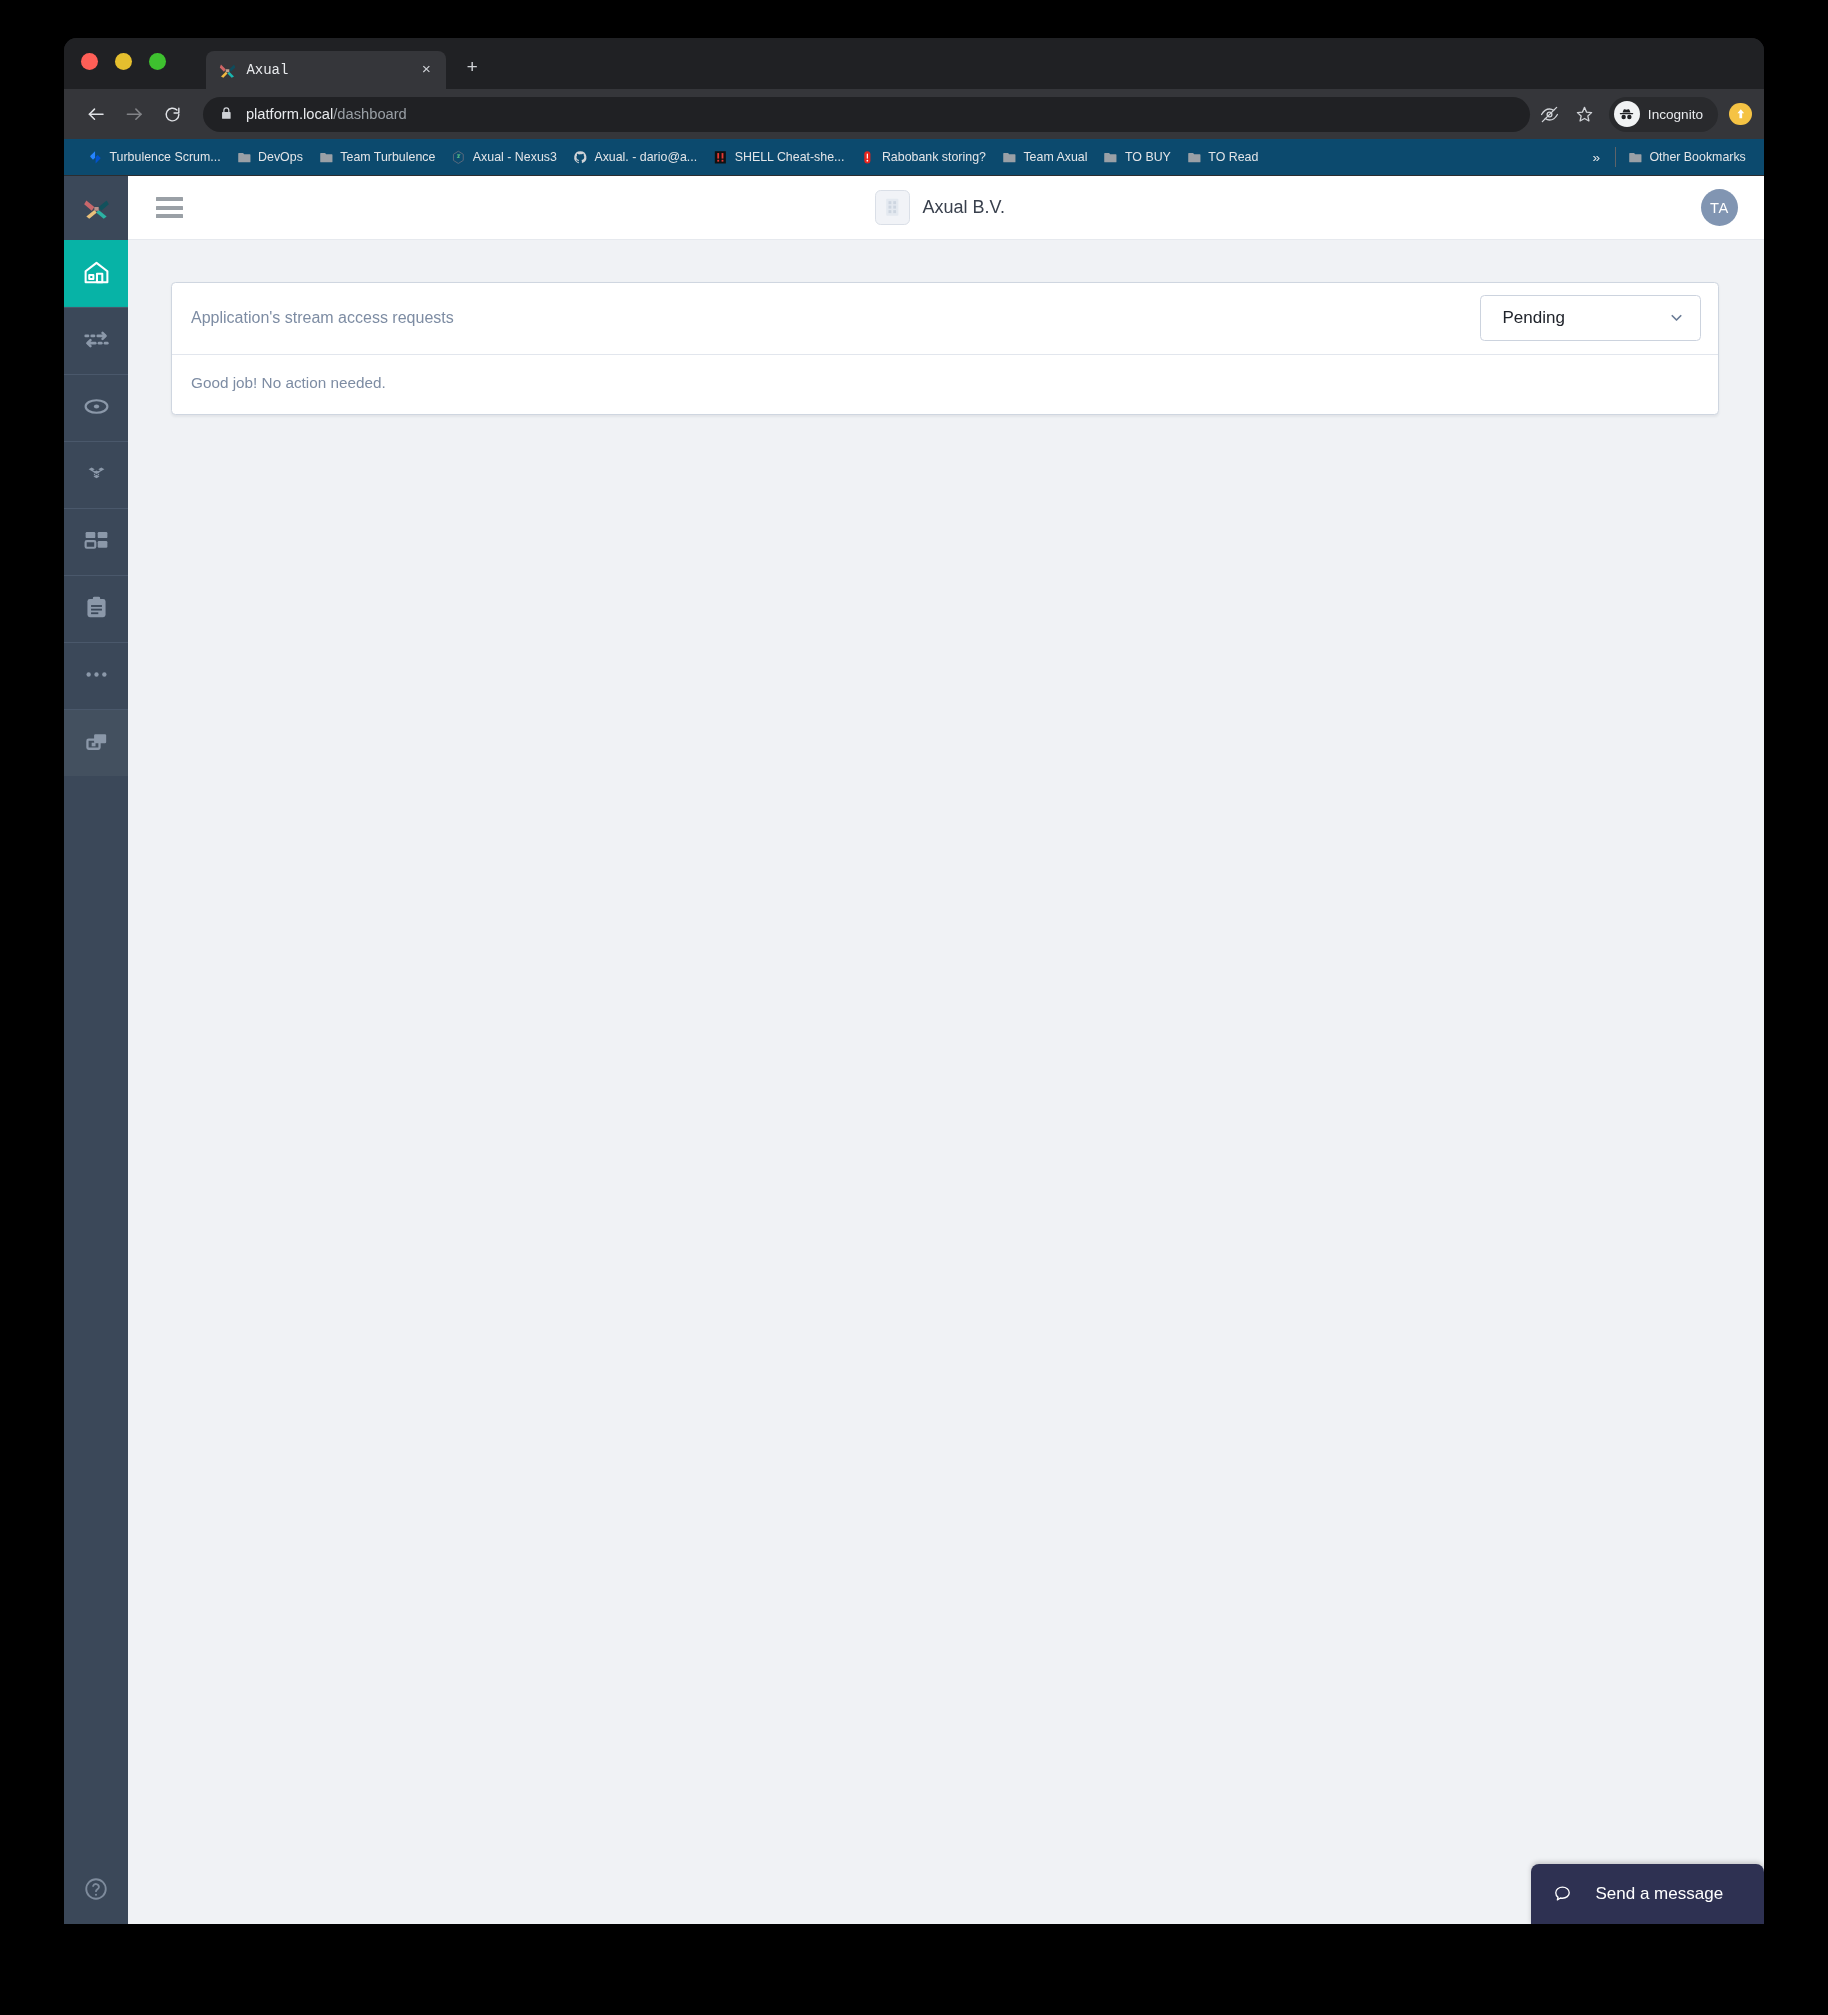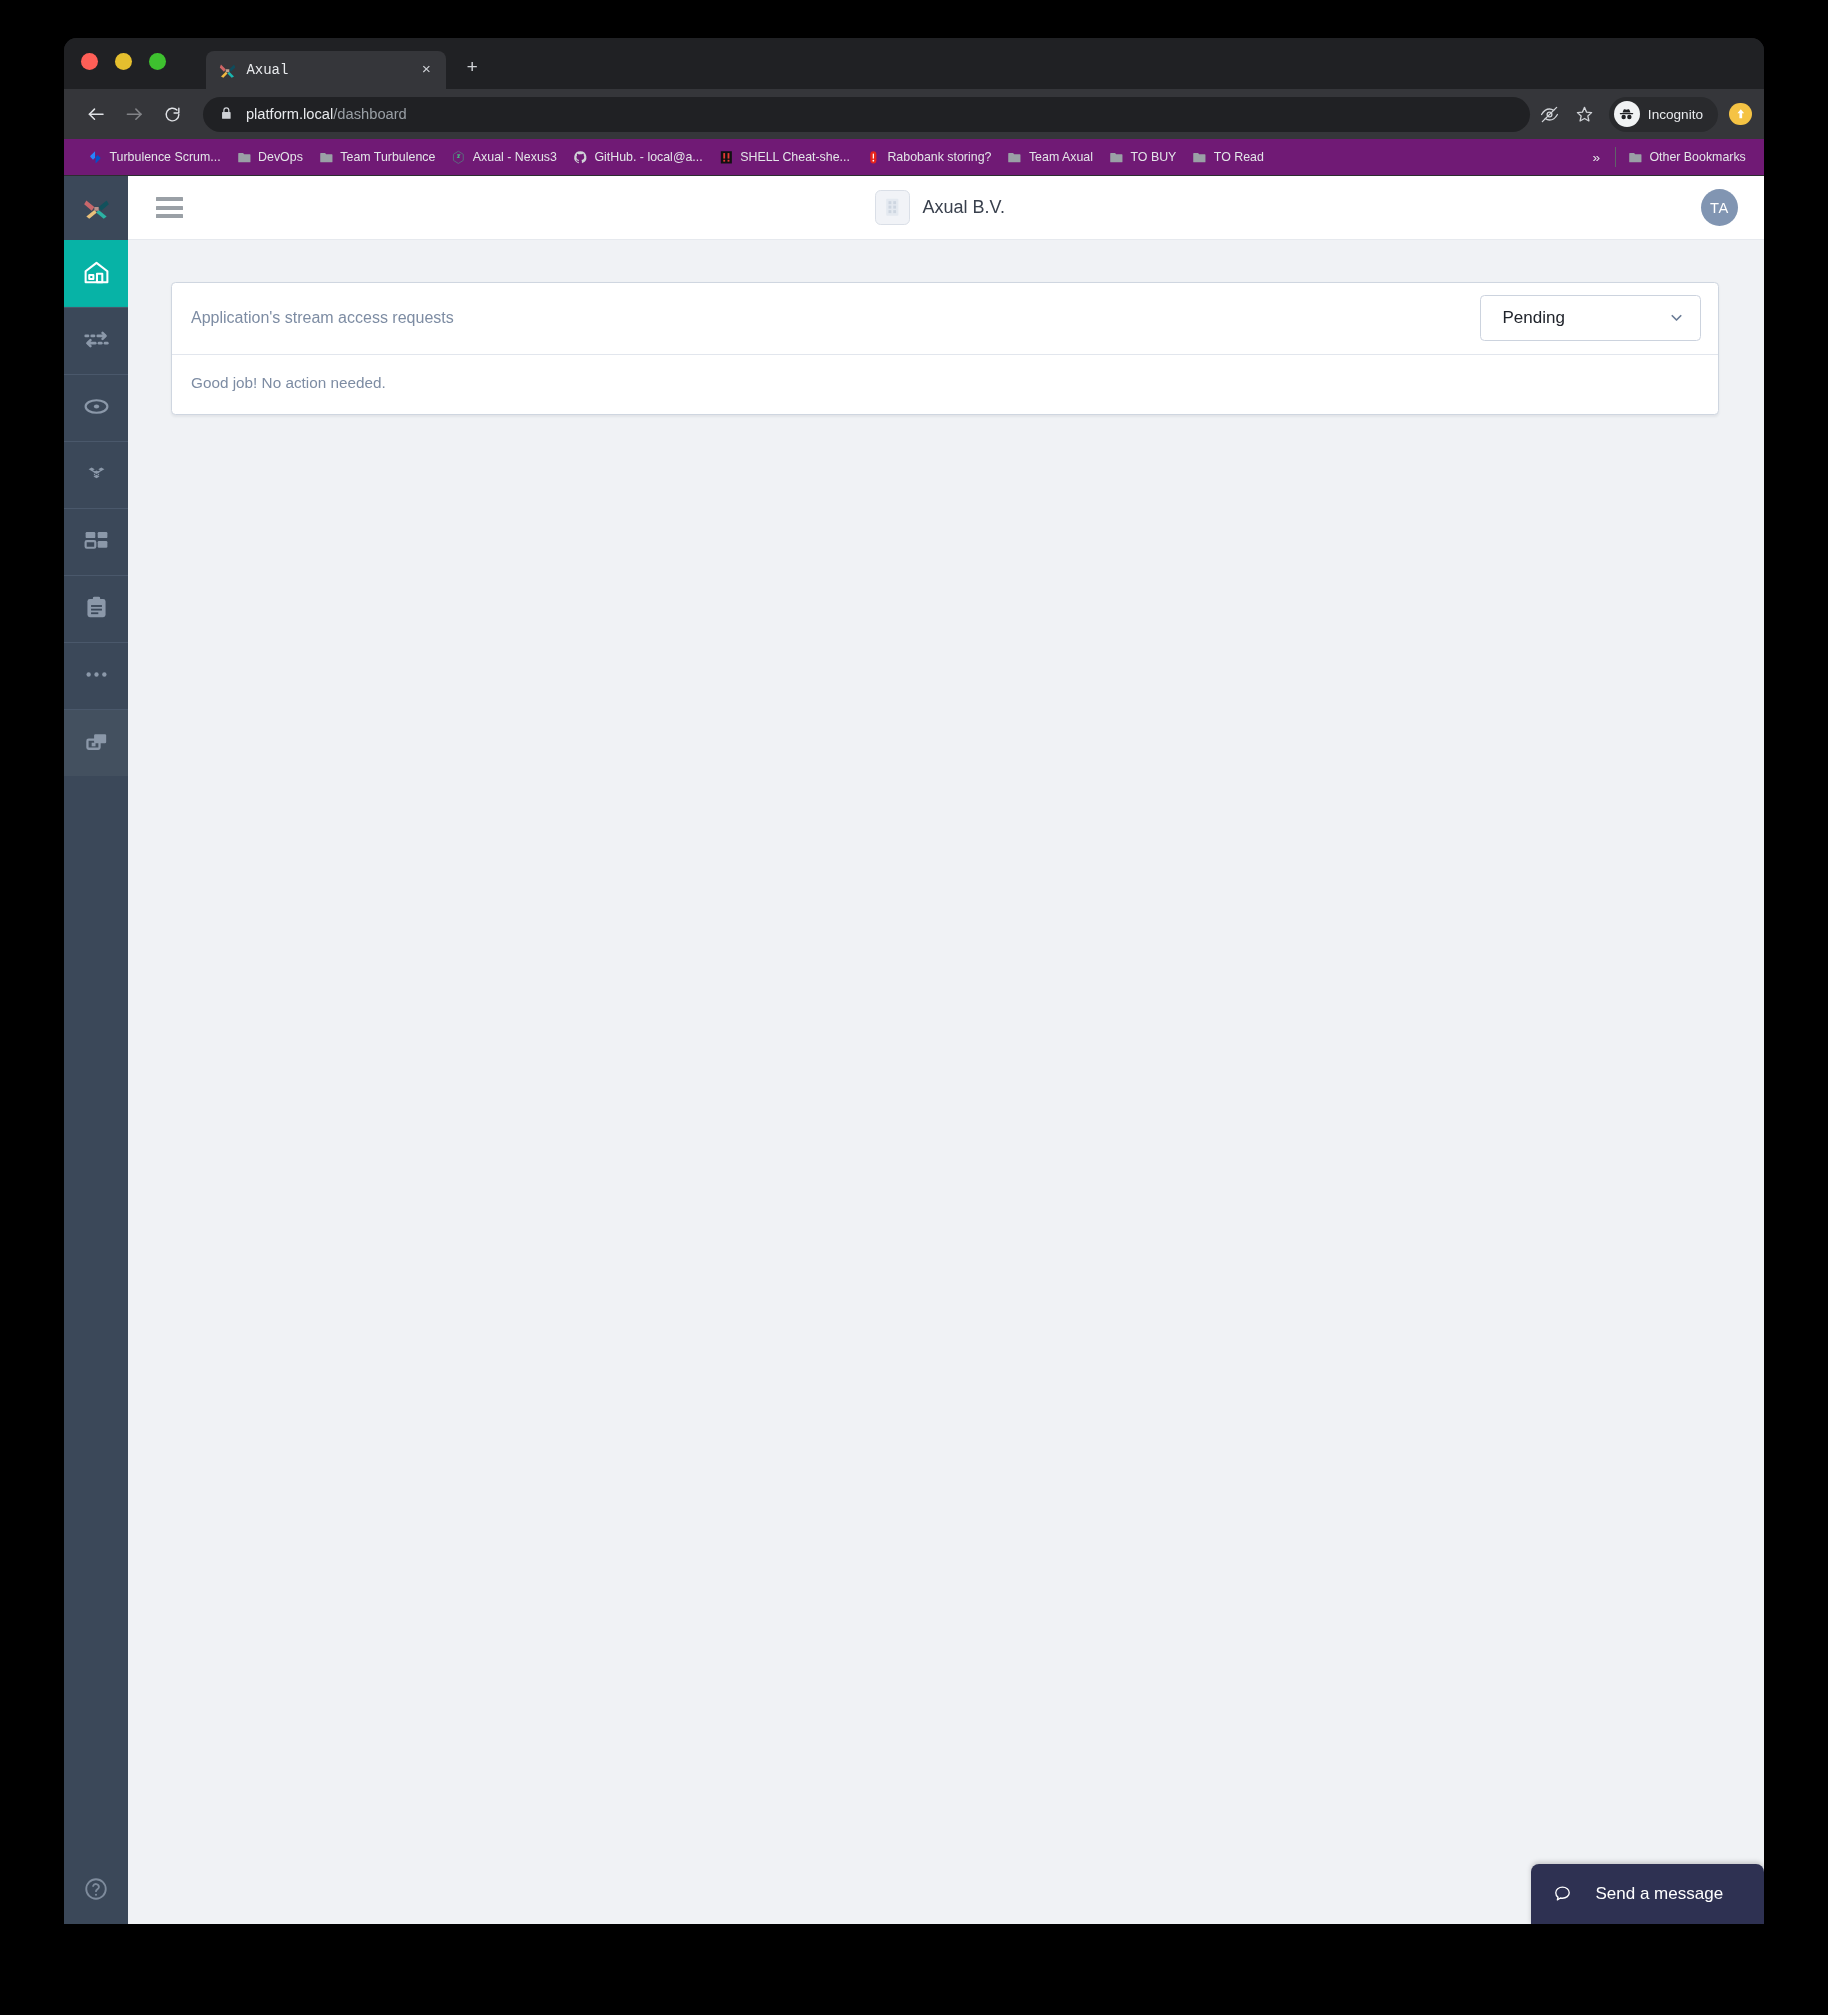--- a/index.html
+++ b/index.html
@@ -133,21 +133,21 @@
     width: 22.6px; height: 22.6px; border-radius: 50%;
     background: #f5c344;
     margin-left: 9px;
     display: flex; align-items: center; justify-content: center;
     flex: none;
   }
 
   
   .bookmarks {
     height: 37px;
-    background: #701a75;
+    background: #0c4a6e;
     display: flex; align-items: center;
     padding: 0 10.2px 0 16px;
     gap: 0;
     position: relative;
     border-bottom: 0.6px solid #2c2d30;
   }
   .bm {
     display: flex; align-items: center;
     gap: 6.8px;
     padding: 0 8px;
@@ -438,21 +438,21 @@
       </span>
       <span class="bm-label">Axual - Nexus3</span>
     </div>
 
     <div class="bm">
       <span class="bm-icon">
         <svg viewBox="0 0 24 24" width="14.7" height="14.7" fill="#d0d3d7">
             <path d="M12 2a10 10 0 0 0-3.16 19.49c.5.09.68-.22.68-.48v-1.7c-2.78.6-3.37-1.34-3.37-1.34-.45-1.16-1.11-1.47-1.11-1.47-.91-.62.07-.61.07-.61 1 .07 1.53 1.03 1.53 1.03.9 1.53 2.34 1.09 2.91.83.09-.65.35-1.09.63-1.34-2.22-.25-4.56-1.11-4.56-4.94 0-1.09.39-1.98 1.03-2.68-.1-.25-.45-1.27.1-2.64 0 0 .84-.27 2.75 1.02A9.6 9.6 0 0 1 12 6.8c.85 0 1.71.12 2.51.34 1.91-1.29 2.75-1.02 2.75-1.02.55 1.37.2 2.39.1 2.64.64.7 1.03 1.59 1.03 2.68 0 3.84-2.34 4.69-4.57 4.93.36.31.68.92.68 1.85v2.74c0 .27.18.58.69.48A10 10 0 0 0 12 2z"></path>
           </svg>
       </span>
-      <span class="bm-label">GitHub. - local@a...</span>
+      <span class="bm-label">Axual. - dario@a...</span>
     </div>
 
     <div class="bm">
       <span class="bm-icon">
         <svg viewBox="0 0 24 24" width="14.7" height="14.7">
             <rect x="3" y="2" width="18" height="20" fill="#111"></rect>
             <rect x="7" y="5" width="3" height="9" fill="#e53935"></rect>
             <rect x="14" y="5" width="3" height="9" fill="#e53935"></rect>
             <rect x="7" y="16" width="3" height="3" fill="#e53935"></rect>
             <rect x="14" y="16" width="3" height="3" fill="#e53935"></rect>

